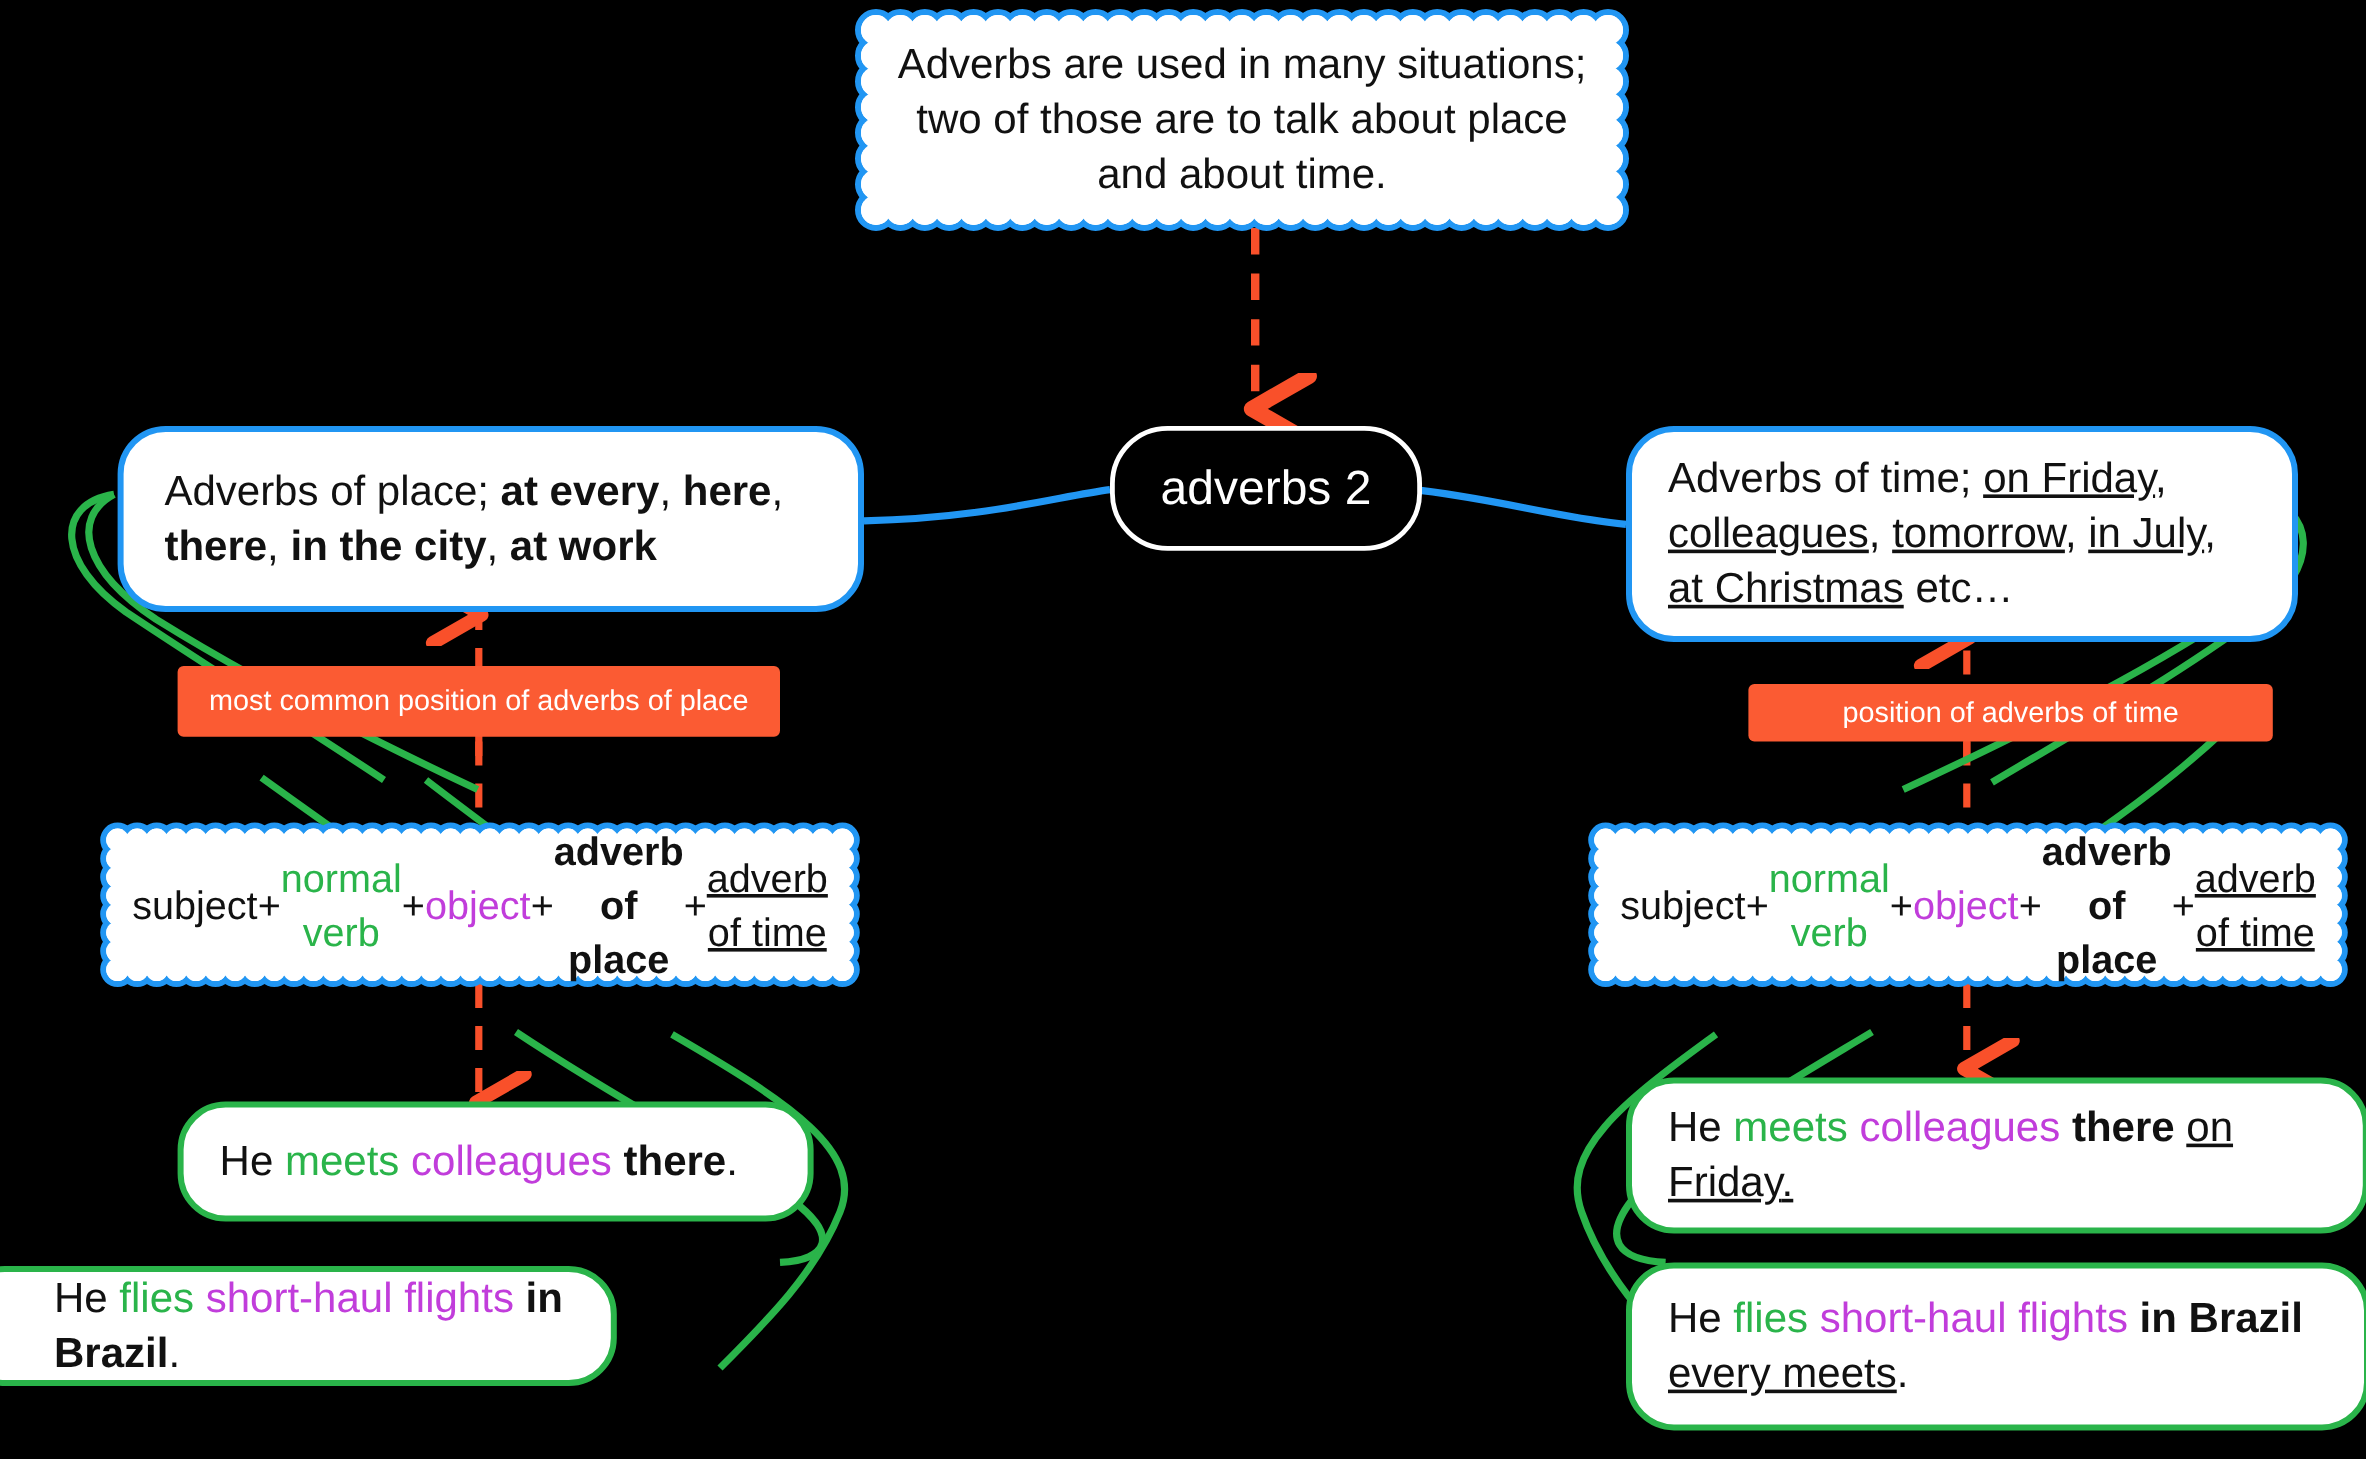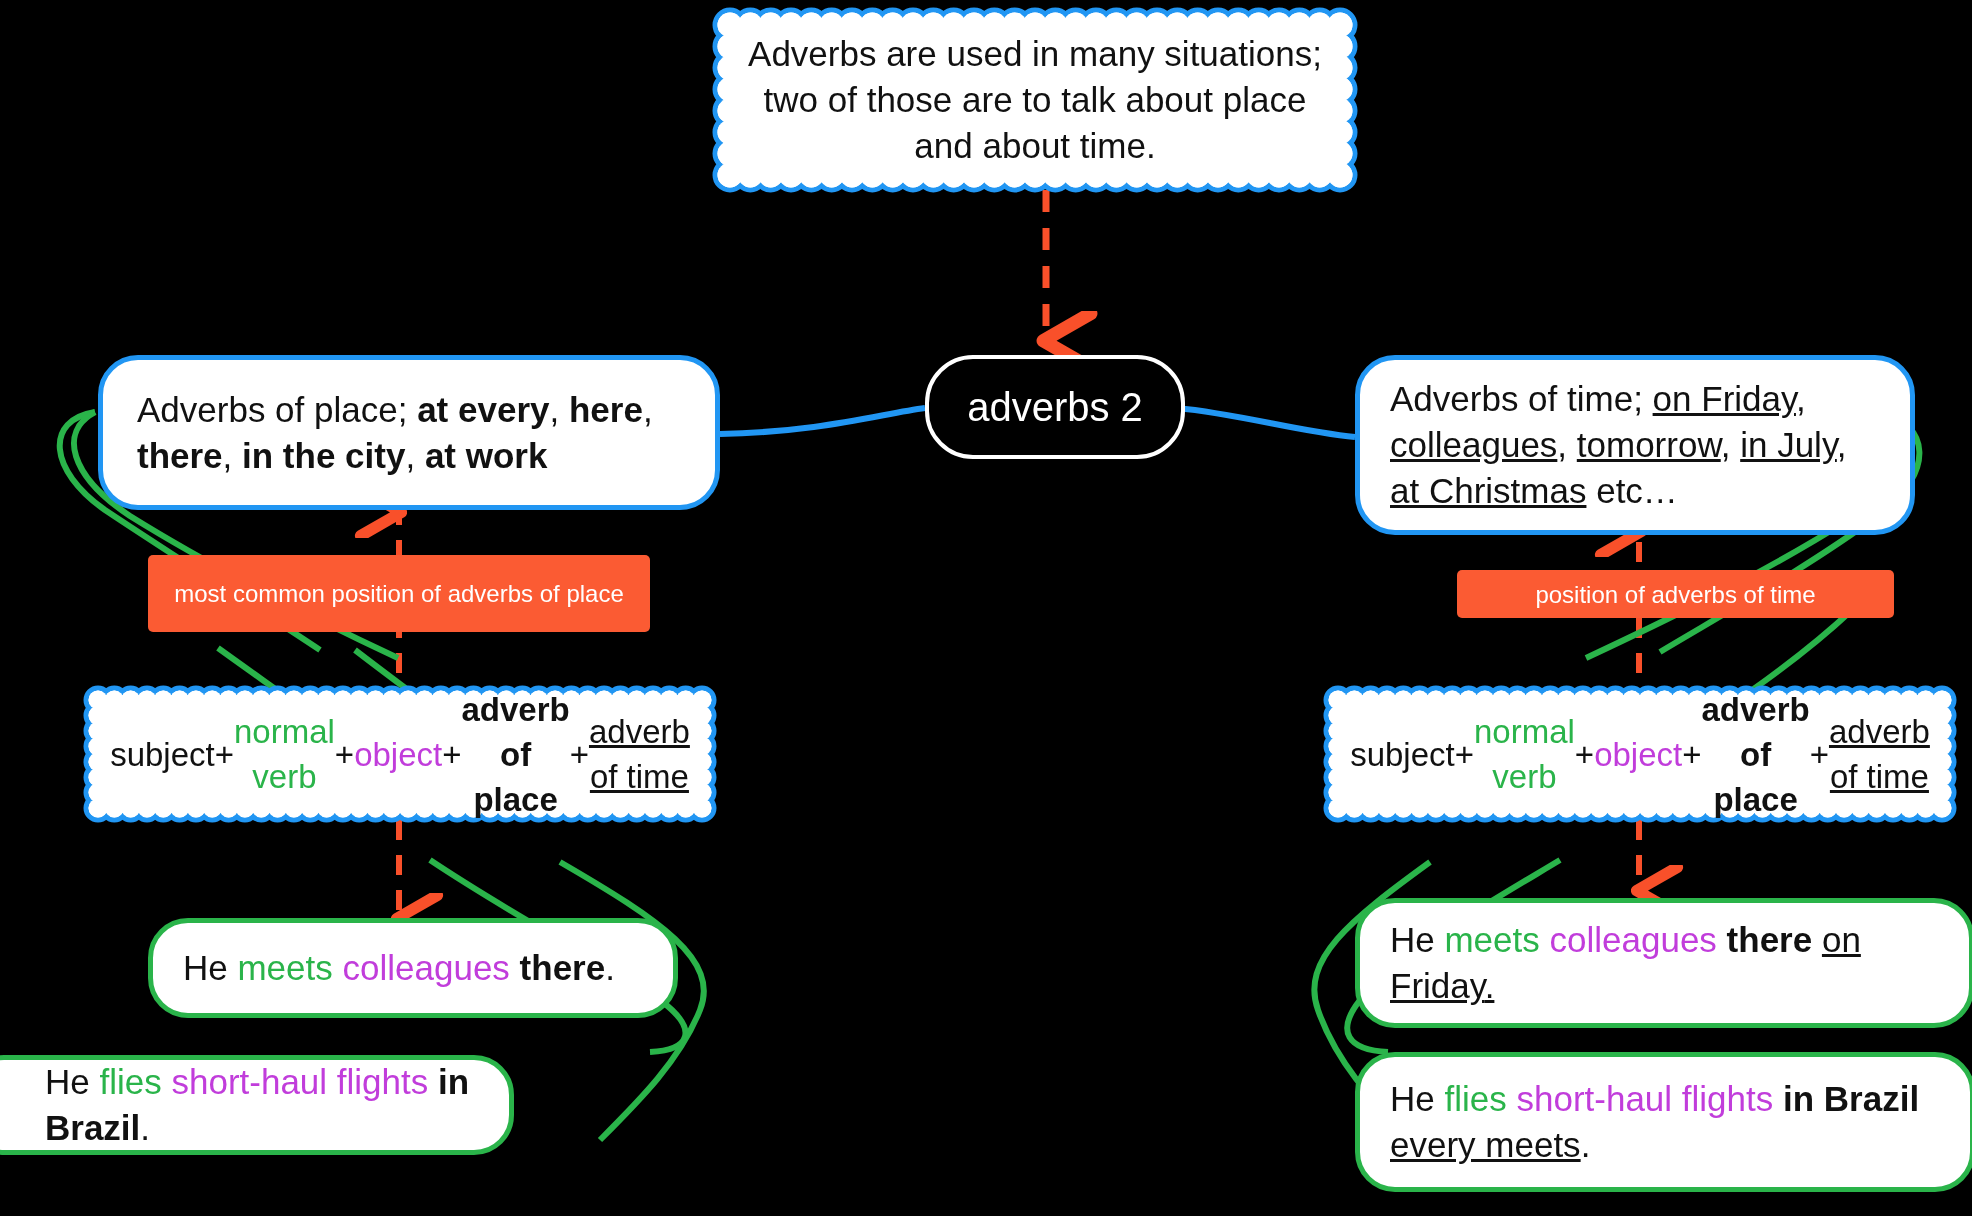--- a/index.html
+++ b/index.html
@@ -237,21 +237,21 @@
   <div class="center-node" style="left:925px;top:355px;width:252px;height:96px;">
     <span class="t-center">adverbs 2</span>
   </div>
 
   <div class="rbox blue" style="left:98px;top:355px;width:622px;height:155px;padding:0 34px;">
     <div class="txt t30">
       <span>Adverbs of place; </span><b>at every</b>, <b>here</b>, <b>there</b>, <b>in the city</b>, <b>at work</b>
     </div>
   </div>
 
-  <div class="orange t-orange" style="left:148px;top:555px;width:502px;height:77px;padding:0 14px;">most common position of adverbs of place</div>
+  <div class="orange t-orange" style="left:148px;top:555px;width:502px;height:59px;padding:0 14px;">most common position of adverbs of place</div>
 
   <div class="cloudwrap" style="left:86px;top:688px;width:628px;height:132px;">
     <svg class="scallop" width="628" height="132" viewBox="0 0 628 132">
       <g id="cl2">
           <rect x="8.399999999999999" y="8.399999999999999" width="611.2" height="115.2" fill="#fff"></rect>
           <circle cx="12" cy="12" r="12" fill="#fff" stroke="#2196f3" stroke-width="5"></circle>
           <circle cx="28.324324324324323" cy="12" r="12" fill="#fff" stroke="#2196f3" stroke-width="5"></circle>
           <circle cx="44.648648648648646" cy="12" r="12" fill="#fff" stroke="#2196f3" stroke-width="5"></circle>
           <circle cx="60.97297297297297" cy="12" r="12" fill="#fff" stroke="#2196f3" stroke-width="5"></circle>
           <circle cx="77.29729729729729" cy="12" r="12" fill="#fff" stroke="#2196f3" stroke-width="5"></circle>

